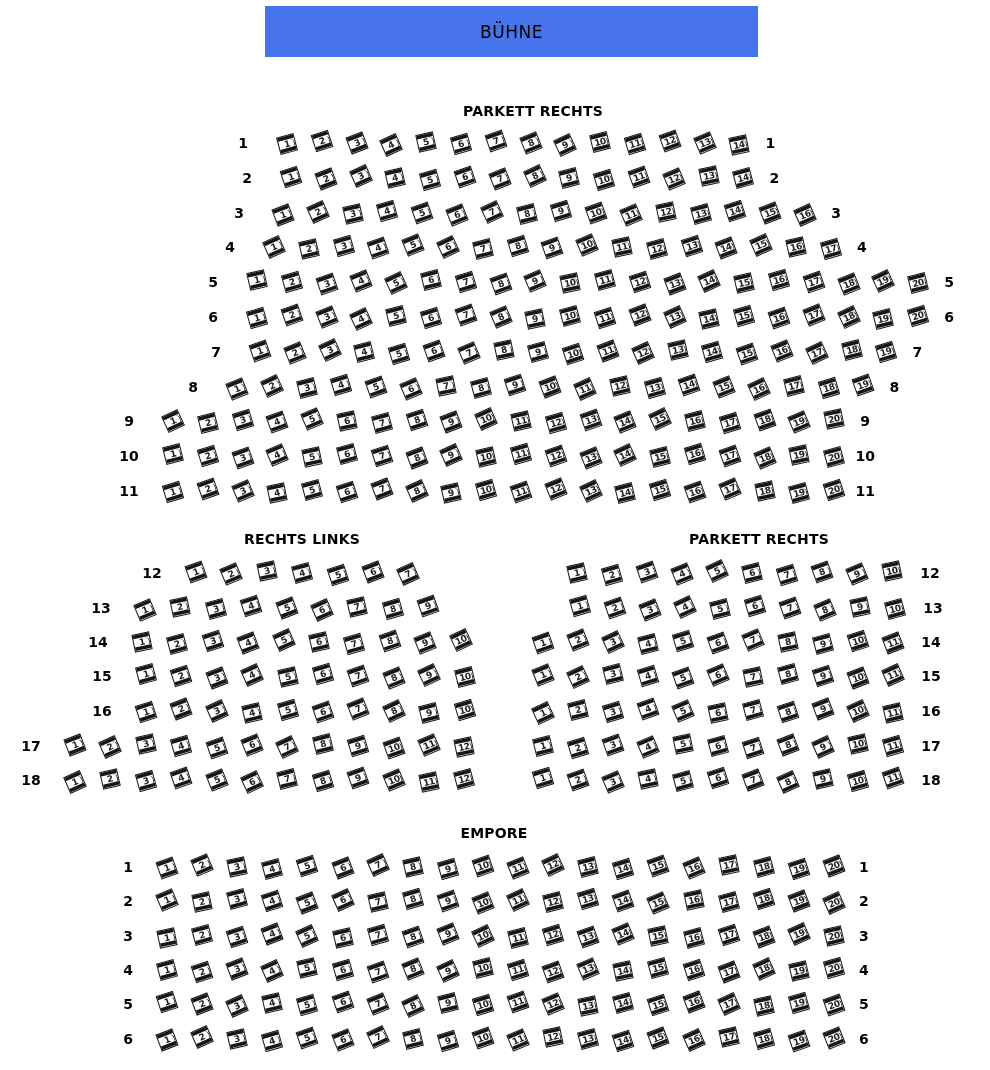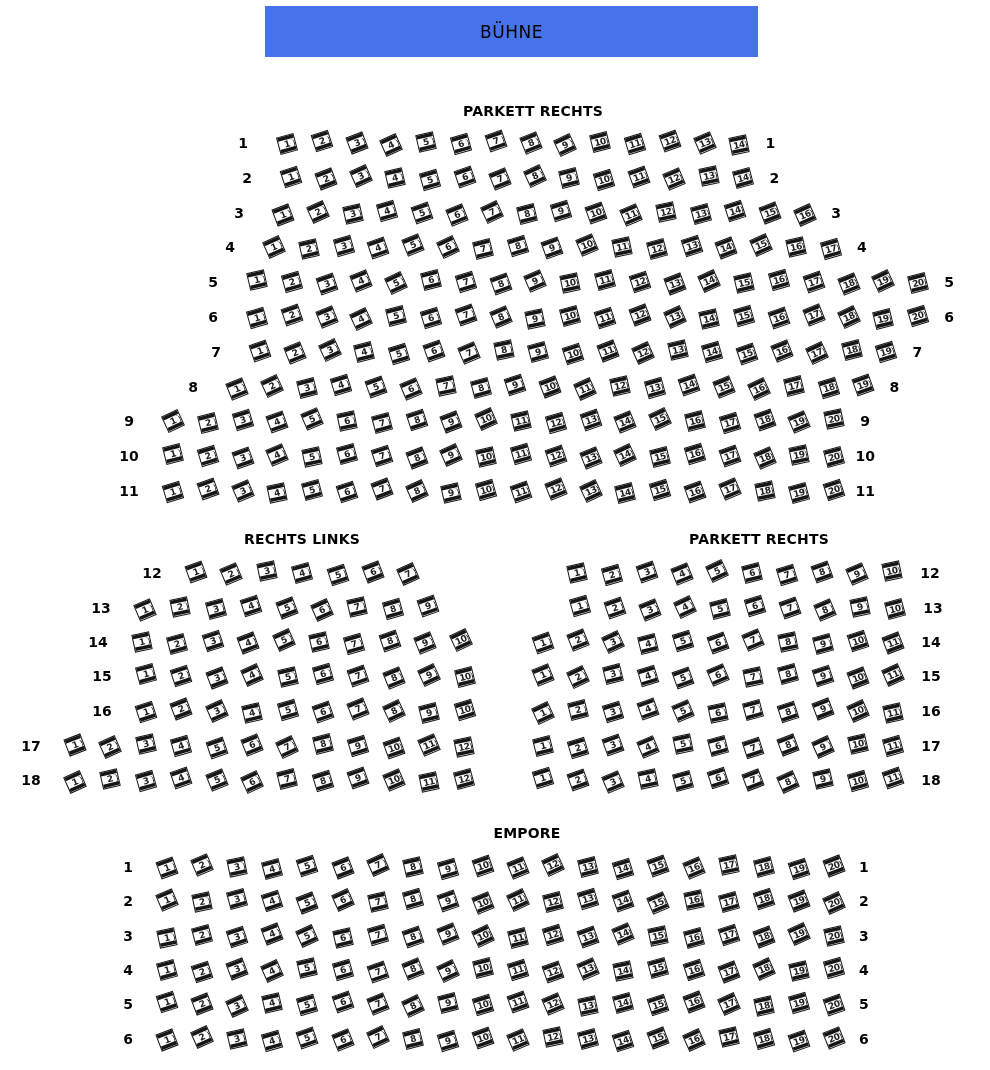--- a/index.html
+++ b/index.html
@@ -6,21 +6,21 @@
   #plan{position:relative;width:990px;height:1070px;background:#fff;overflow:hidden;
         font-family:"DejaVu Sans","Liberation Sans",sans-serif;}
   .stage{position:absolute;left:265px;top:6px;width:493px;height:51px;
          display:flex;align-items:center;justify-content:center;background:#4673e9;}
   .stage-label{font-size:17px;color:#000;letter-spacing:0.5px;}
   .section-title{position:absolute;transform:translate(-50%,-50%);
          font-weight:bold;font-size:14px;color:#000;white-space:nowrap;letter-spacing:0.2px;}
   .title-mitte {left:533px;top:111px;}
   .title-links {left:302px;top:539px;}
   .title-rechts{left:759px;top:539px;}
-  .title-empore{left:527px;top:833px;}
+  .title-empore{left:494px;top:833px;}
   .row-label{position:absolute;transform:translate(-50%,-50%);
          font-weight:bold;font-size:14px;color:#000;white-space:nowrap;}
   .seat{position:absolute;width:18px;height:18px;box-sizing:border-box;
         border:1.4px solid #161616;
         background:
           linear-gradient(#161616,#161616) 0 0/100% 3.6px no-repeat,
           linear-gradient(#161616,#161616) 0 100%/100% 3.6px no-repeat,
           #fff;
         display:flex;align-items:center;justify-content:center;cursor:pointer;}
   .seat::after{content:"";position:absolute;right:0.5px;top:3.5px;bottom:3.5px;width:5px;

